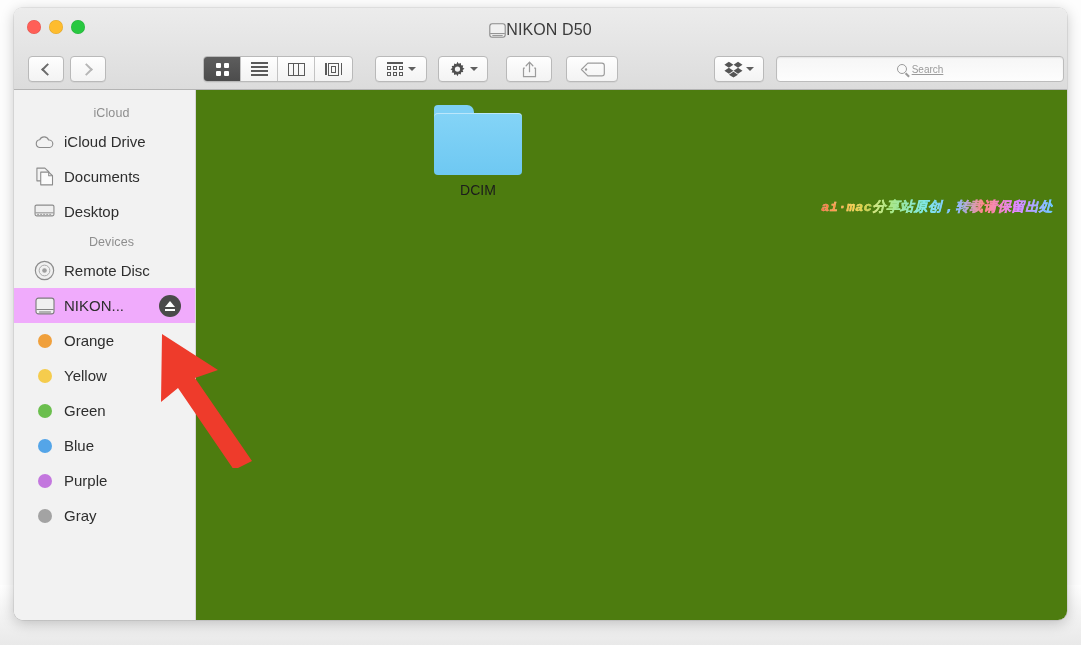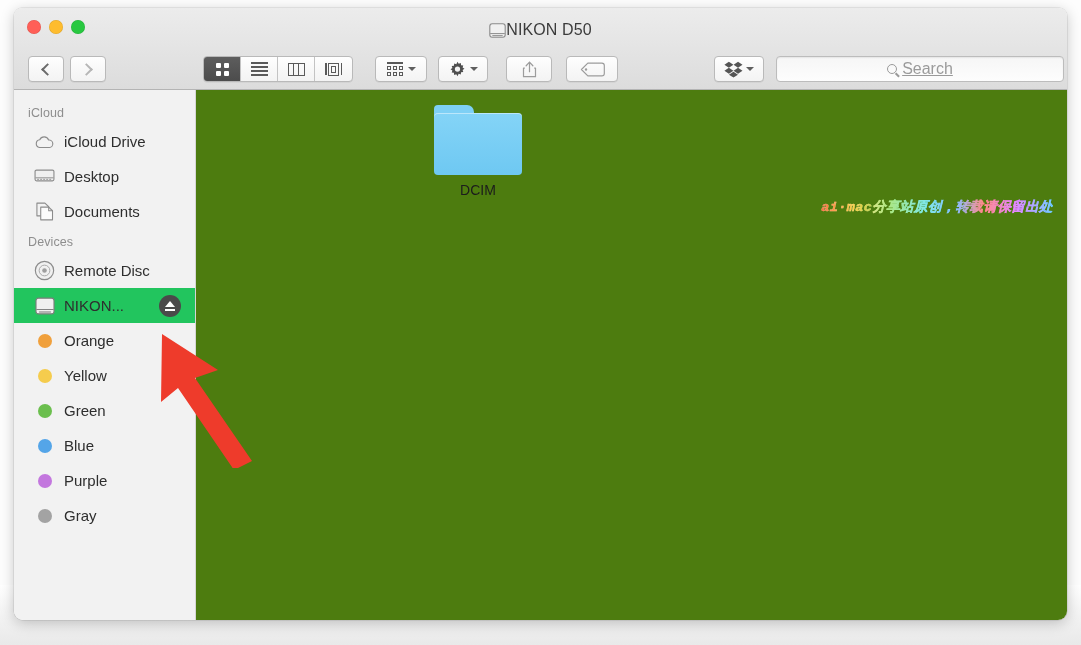--- a/index.html
+++ b/index.html
@@ -103,40 +103,40 @@
   .caret { width:0; height:0; border-left:4px solid transparent; border-right:4px solid transparent;
            border-top:4.5px solid #5f5f5f; }
 
   .search-field {
     position:absolute; left:762px; top:6px; width:288px; height:26px;
     background:linear-gradient(to bottom,#f6f6f6,#fdfdfd);
     border:0.5px solid #bcbcbc; border-radius:4px;
     display:flex; align-items:center; justify-content:center; gap:5px;
     box-shadow:inset 0 1px 1.5px rgba(0,0,0,.07);
   }
-  .search-ph { font-size:16px; color:#9a9a9a;text-decoration:underline; }
+  .search-ph { font-size:10px; color:#9a9a9a;text-decoration:underline; }
   .mag { width:10px; height:10px; border:1.6px solid #9a9a9a; border-radius:50%; position:relative; }
   .mag::after { content:""; position:absolute; right:-4px; bottom:-3px; width:5px; height:1.6px;
                 background:#9a9a9a; transform:rotate(45deg); }
 
   
   .body-row { display:flex; height:530px; }
 
   .sidebar {
     width:182px; background:#f2f2f2; border-right:1px solid #d6d6d6;
     padding-top:10px; position:relative; overflow:hidden;
   }
   .sb-head {
-    font-size:12.5px; color:#8e8e8e; padding:6px 0 4px 14px; letter-spacing:.1px;
+    font-size:12.5px; color:#8e8e8e; padding:6px 0 4px 14px; letter-spacing:.1px;text-align:center;
   }
   .sb-item {
     height:35px; display:flex; align-items:center; gap:9px; padding-left:20px;
     font-size:15px; color:#2e2e2e; position:relative;
   }
-  .sb-item.selected { background:#22c55e;text-align:right; }
+  .sb-item.selected { background:#f0abfc;text-align:right; }
   .sb-label { white-space:nowrap; }
   .sb-ico { width:21px; height:21px; flex:none; display:flex; align-items:center; justify-content:center; }
   .dot { width:14px; height:14px; border-radius:50%; display:block; }
   .eject {
     position:absolute; right:14px; top:50%; transform:translateY(-50%);
     width:22px; height:22px; border-radius:50%; background:#4a4a4a;
     display:flex; flex-direction:column; align-items:center; justify-content:center; gap:2px;
   }
   .eject .tri { width:0;height:0;border-left:5px solid transparent;border-right:5px solid transparent;
                 border-bottom:6px solid #fff; }
@@ -322,50 +322,50 @@
 
         <div class="sb-head">iCloud</div>
 
         <div class="sb-item">
           <span class="sb-ico">
             <svg width="21" height="14" viewBox="0 0 22 15">
               <path d="M5.6 13.4 A4.2 4.2 0 0 1 5.9 5.1 A5.1 5.1 0 0 1 15.4 5.4 A3.9 3.9 0 0 1 16.3 13.4 Z" fill="none" stroke="#8c8c8c" stroke-width="1.2" stroke-linejoin="round"></path>
             </svg>
           </span>
           <span class="sb-label">iCloud Drive</span>
+        </div>
+
+        <div class="sb-item">
+          <span class="sb-ico">
+            <svg width="20" height="19" viewBox="0 0 21 20">
+              <path d="M2 1.2 H10.4 L14.4 5 V14.6 H2 Z" fill="#f3f3f3" stroke="#8c8c8c" stroke-width="1.15" stroke-linejoin="round"></path>
+              <path d="M6 5.4 H14.4 L18.4 9.2 V18.8 H6 Z" fill="#fbfbfb" stroke="#8c8c8c" stroke-width="1.15" stroke-linejoin="round"></path>
+              <path d="M14.4 5.4 V9.2 H18.4" fill="none" stroke="#8c8c8c" stroke-width="1.15" stroke-linejoin="round"></path>
+            </svg>
+          </span>
+          <span class="sb-label">Documents</span>
         </div>
 
         <div class="sb-item">
           <span class="sb-ico">
             <svg width="21" height="17" viewBox="0 0 22 18">
               <rect x="1" y="2.2" width="20" height="11.4" rx="1.6" fill="#efefef" stroke="#8c8c8c" stroke-width="1.2"></rect>
               <line x1="1.4" y1="10.4" x2="20.6" y2="10.4" stroke="#8c8c8c" stroke-width="1"></line>
               <g fill="#a8a8a8">
                 <rect x="3.2" y="11.4" width="2" height="1.8"></rect>
                   <rect x="6.4" y="11.4" width="2" height="1.8"></rect>
                 <rect x="9.6" y="11.4" width="2" height="1.8"></rect>
                   <rect x="12.8" y="11.4" width="2" height="1.8"></rect>
                 <rect x="16" y="11.4" width="2" height="1.8"></rect>
               </g>
             </svg>
           </span>
           <span class="sb-label">Desktop</span>
         </div>
 
-        <div class="sb-item">
-          <span class="sb-ico">
-            <svg width="20" height="19" viewBox="0 0 21 20">
-              <path d="M2 1.2 H10.4 L14.4 5 V14.6 H2 Z" fill="#f3f3f3" stroke="#8c8c8c" stroke-width="1.15" stroke-linejoin="round"></path>
-              <path d="M6 5.4 H14.4 L18.4 9.2 V18.8 H6 Z" fill="#fbfbfb" stroke="#8c8c8c" stroke-width="1.15" stroke-linejoin="round"></path>
-              <path d="M14.4 5.4 V9.2 H18.4" fill="none" stroke="#8c8c8c" stroke-width="1.15" stroke-linejoin="round"></path>
-            </svg>
-          </span>
-          <span class="sb-label">Documents</span>
-        </div>
-
         <div class="sb-head">Devices</div>
 
         <div class="sb-item">
           <span class="sb-ico">
             <svg width="21" height="21" viewBox="0 0 22 22">
               <circle cx="11" cy="11" r="9.6" fill="#f0f0f0" stroke="#8c8c8c" stroke-width="1.2"></circle>
               <circle cx="11" cy="11" r="5.6" fill="none" stroke="#a6a6a6" stroke-width="1"></circle>
               <circle cx="11" cy="11" r="2.4" fill="#9e9e9e"></circle>
             </svg>
           </span>

